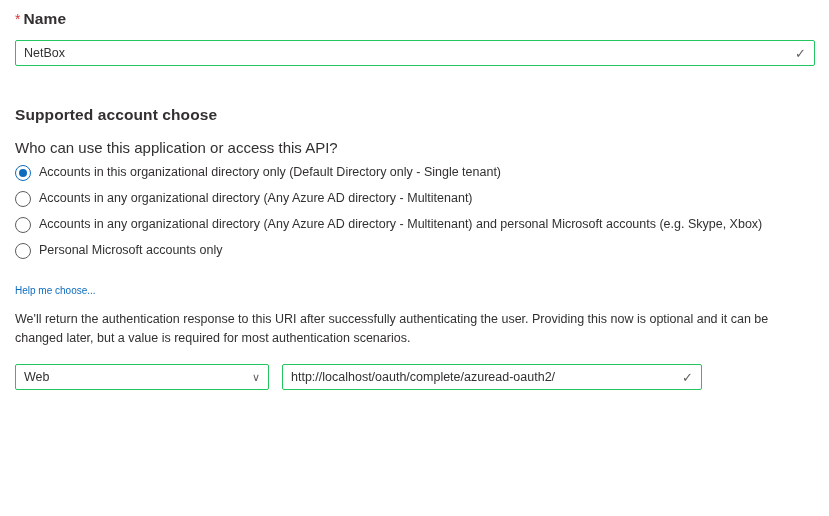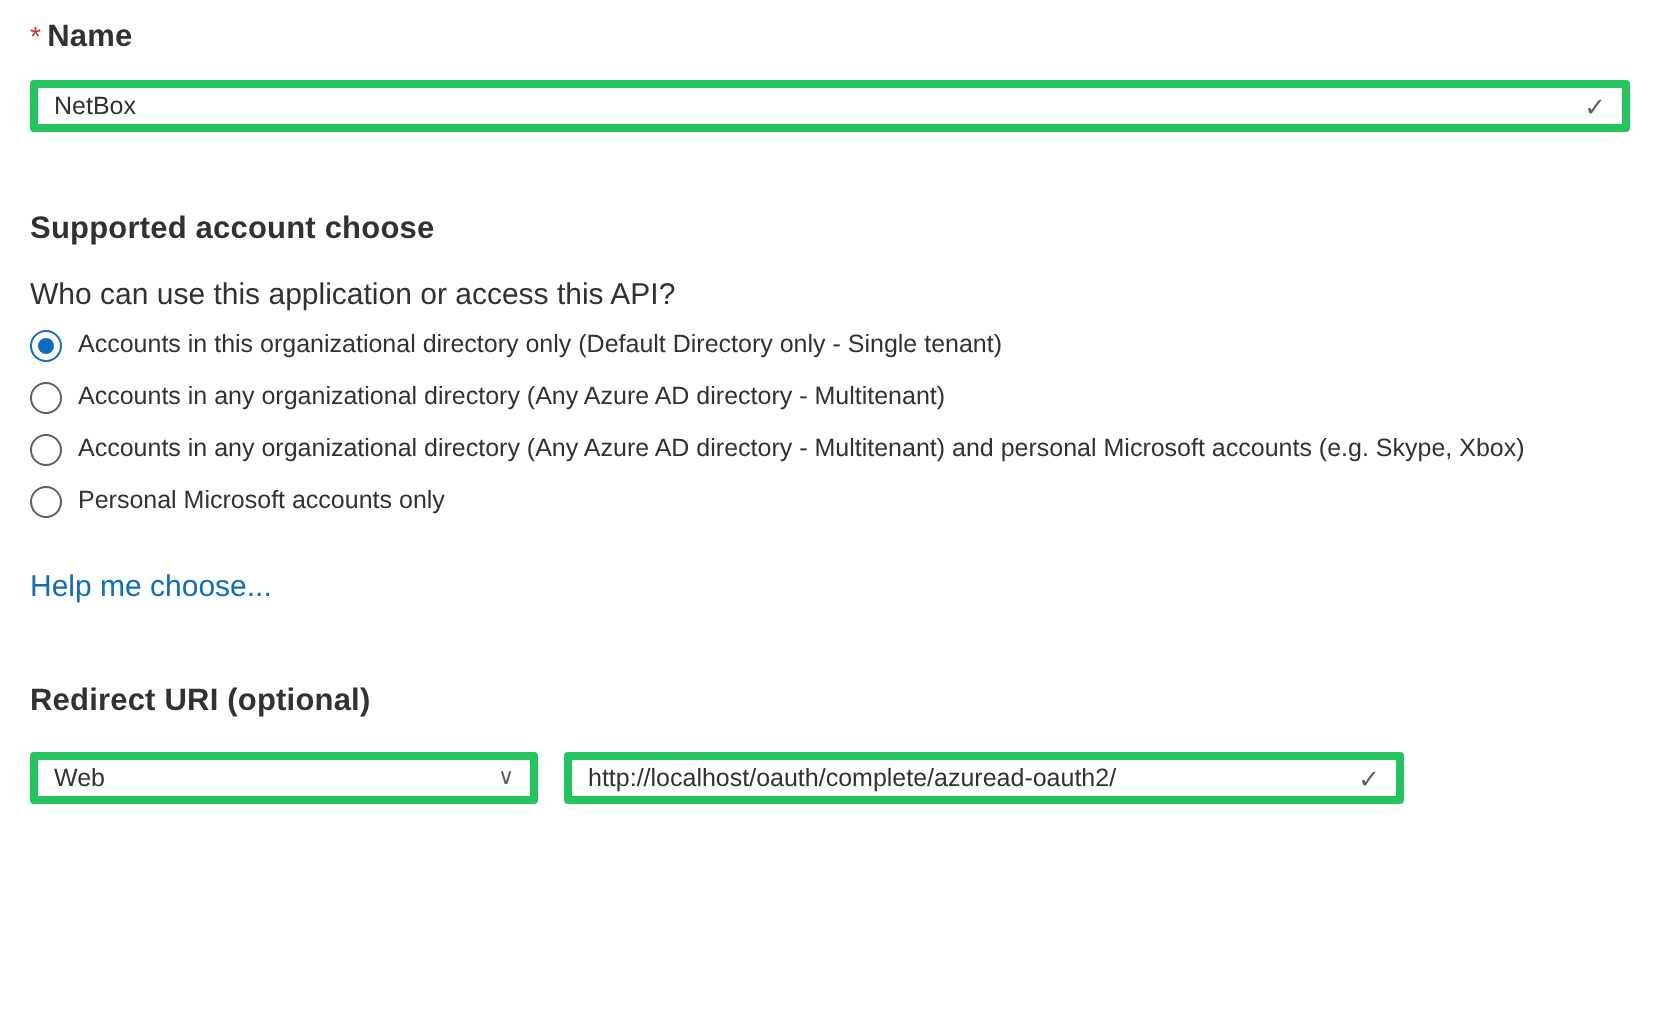--- a/index.html
+++ b/index.html
@@ -31,21 +31,21 @@
   .desc {
     margin-top: 13px;
     font-size: 12.5px;
     color: #323130;
     line-height: 19px;
     max-width: 800px;
   }
   .field {
     display: flex;
     align-items: center;
-    border: 4px solid #22c55e;
+    border: 1px solid #22c55e;
     border-radius: 2px;
     height: 26px;
     padding: 0 8px;
     background: #fff;
   }
   .field input {
     border: none;
     outline: none;
     flex: 1;
     font-family: "Liberation Sans", sans-serif;
@@ -105,21 +105,21 @@
   }
   .radio-label {
     font-size: 12.5px;
     color: #323130;
     white-space: nowrap;
   }
   .help-link {
     display: inline-block;
     margin-top: 16px;
     color: #0f6cbd;
-    font-size: 15px;
+    font-size: 10px;
     text-decoration: none;
     cursor: pointer;
   }
   .redirect-title { margin-top: 40px; }
   .uri-row {
     margin-top: 16px;
     display: flex;
     align-items: center;
     gap: 13px;
   }
@@ -170,21 +170,21 @@
     </div>
     <div class="radio-row">
       <span class="radio-circle"></span>
       <span class="radio-label">Personal Microsoft accounts only</span>
     </div>
   </div>
 
   <a class="help-link">Help me choose...</a>
 
   
-  <div class="section-title redirect-title">Redirect URI (optional)</div>
+  <div class="desc">We'll return the authentication response to this URI after successfully authenticating the user. Providing this now is optional and it can be changed later, but a value is required for most authentication scenarios.</div>
 
   <div class="uri-row">
     <div class="field platform-select">
       <span class="select-value">Web</span>
       <span class="chevron-icon">∨</span>
     </div>
     <div class="field uri-field">
       <input type="text" value="http://localhost/oauth/complete/azuread-oauth2/" style="">
       <span class="check-icon">✓</span>
     </div>

